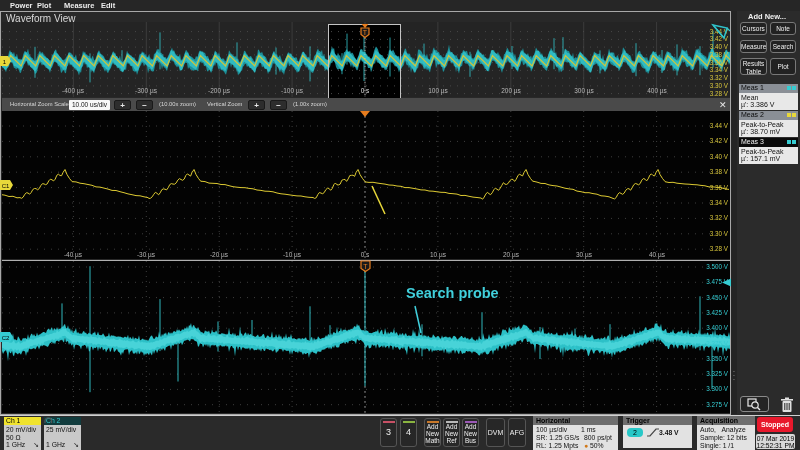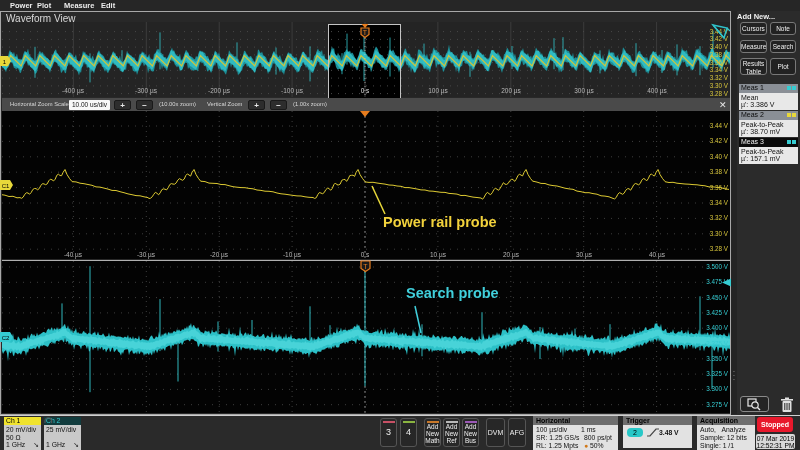--- a/index.html
+++ b/index.html
@@ -24,21 +24,21 @@
 .whitebox { position:absolute; left:67px; top:1.5px; width:41px; height:10px; background:#f8f8f8;
   color:#111; font-size:6.5px; text-align:center; line-height:10px; border-radius:1px; }
 .pmbtn { position:absolute; top:1.5px; width:17px; height:10px; background:#2d2d2d;
   border:1px solid #1a1a1a; border-radius:2px; color:#e8e8e8; text-align:center;
   line-height:9px; font-size:8px; font-weight:bold; }
 .panel { background:#030303; }
 .mid { left:2px; top:111px; width:728px; height:148px; }
 .bot { left:2px; top:261px; width:728px; height:152px; }
 .sep { left:2px; top:259.8px; width:728px; height:1.4px; background:#b0b0b0; }
 .sidebar { left:732px; top:11px; width:68px; height:404px; background:#2b2b2b; }
-.addnew { left:737px; top:12px; width:60px; text-align:left; color:#f0f0f0;
+.addnew { left:737px; top:12px; width:60px; text-align:center; color:#f0f0f0;
   font-size:7.5px; font-weight:bold; }
 .sbtn { position:absolute; background:#222222; border:1px solid #787878; border-radius:3px;
   color:#f0f0f0; font-size:6.5px; text-align:center; }
 .meas { position:absolute; left:739px; width:59px; }
 .meashdr { height:8.5px; background:#8a8f96; color:#0a0a0a; font-size:7px;
   padding-left:2px; position:relative; }
 .measbody { background:#e8e8e8; color:#111; font-size:7px; padding:1px 0 1px 2px;
   line-height:7.5px; }
 .sq { position:absolute; top:2.2px; width:3.6px; height:4px; }
 .statusbar { left:0; top:415px; width:800px; height:35px; background:#2a2a2a;
@@ -201,21 +201,20 @@
     <div class="vlab y" style="top:245.2px">3.28 V</div>
   <div class="axl" style="left:43px;top:251px;width:60px;text-align:center">-40 µs</div>
     <div class="axl" style="left:116px;top:251px;width:60px;text-align:center">-30 µs</div>
     <div class="axl" style="left:189px;top:251px;width:60px;text-align:center">-20 µs</div>
     <div class="axl" style="left:262px;top:251px;width:60px;text-align:center">-10 µs</div>
     <div class="axl" style="left:335px;top:251px;width:60px;text-align:center">0 s</div>
     <div class="axl" style="left:408px;top:251px;width:60px;text-align:center">10 µs</div>
     <div class="axl" style="left:481px;top:251px;width:60px;text-align:center">20 µs</div>
     <div class="axl" style="left:554px;top:251px;width:60px;text-align:center">30 µs</div>
     <div class="axl" style="left:627px;top:251px;width:60px;text-align:center">40 µs</div>
-  <div class="anno-y" style="left:383px;top:214px">Power rail probe</div>
 
   <svg class="abs" style="left:0px;top:180px" width="14" height="11" viewBox="0 0 14 11">
     <path d="M0,0 L10,0 L13,5 L10,10 L0,10 Z" fill="#e8d83a"></path>
     <text x="5.5" y="7.5" font-size="6" fill="#000" text-anchor="middle" font-family="Liberation Sans">C1</text>
   </svg>
 
   <div class="abs sep"></div>
 
   <svg class="abs" style="left:357px;top:260px;z-index:6" width="18" height="14" viewBox="0 0 18 14">
     <path d="M4,1 L13,1 L13,8.5 L8.5,11.5 L4,8.5 Z" fill="#1a1a1a" stroke="#e87d1e" stroke-width="1.2"></path>

